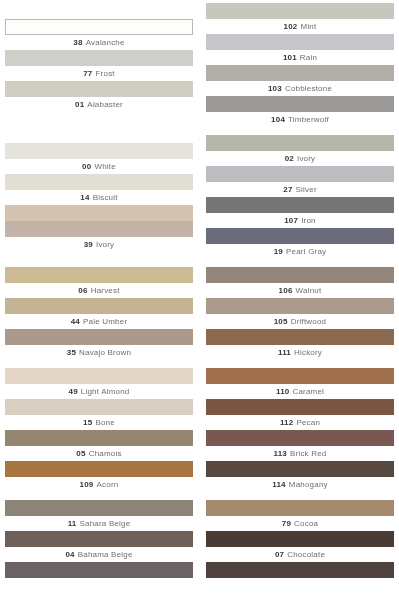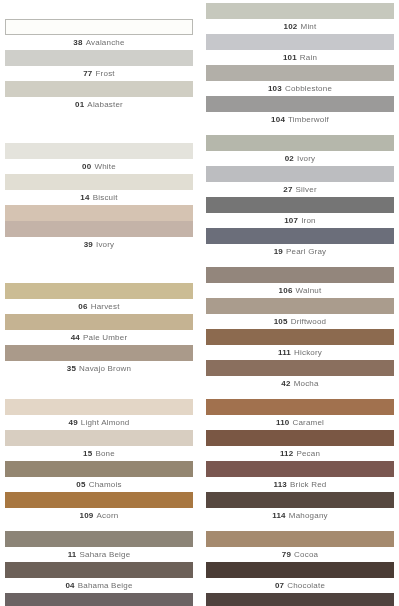--- a/index.html
+++ b/index.html
@@ -166,24 +166,20 @@
           <div class="caption"><span class="code">106</span><span class="name">Walnut</span></div>
         </div>
         <div class="swatch-row">
           <div class="swatch" title="Driftwood" style="background: rgb(170, 156, 141);"></div>
           <div class="caption"><span class="code">105</span><span class="name">Driftwood</span></div>
         </div>
         <div class="swatch-row">
           <div class="swatch" title="Hickory" style="background: rgb(140, 106, 79);"></div>
           <div class="caption"><span class="code">111</span><span class="name">Hickory</span></div>
         </div>
-        <div class="swatch-row">
-          <div class="swatch" title="Mocha" style="background: rgb(138, 111, 94);"></div>
-          <div class="caption"><span class="code">42</span><span class="name">Mocha</span></div>
-        </div>
       </div>
     </div>
     <div class="group">
       <div class="column">
         <div class="swatch-row">
           <div class="swatch" title="Light Almond" style="background: rgb(227, 214, 198);"></div>
           <div class="caption"><span class="code">49</span><span class="name">Light Almond</span></div>
         </div>
         <div class="swatch-row">
           <div class="swatch" title="Bone" style="background: rgb(216, 206, 193);"></div>

